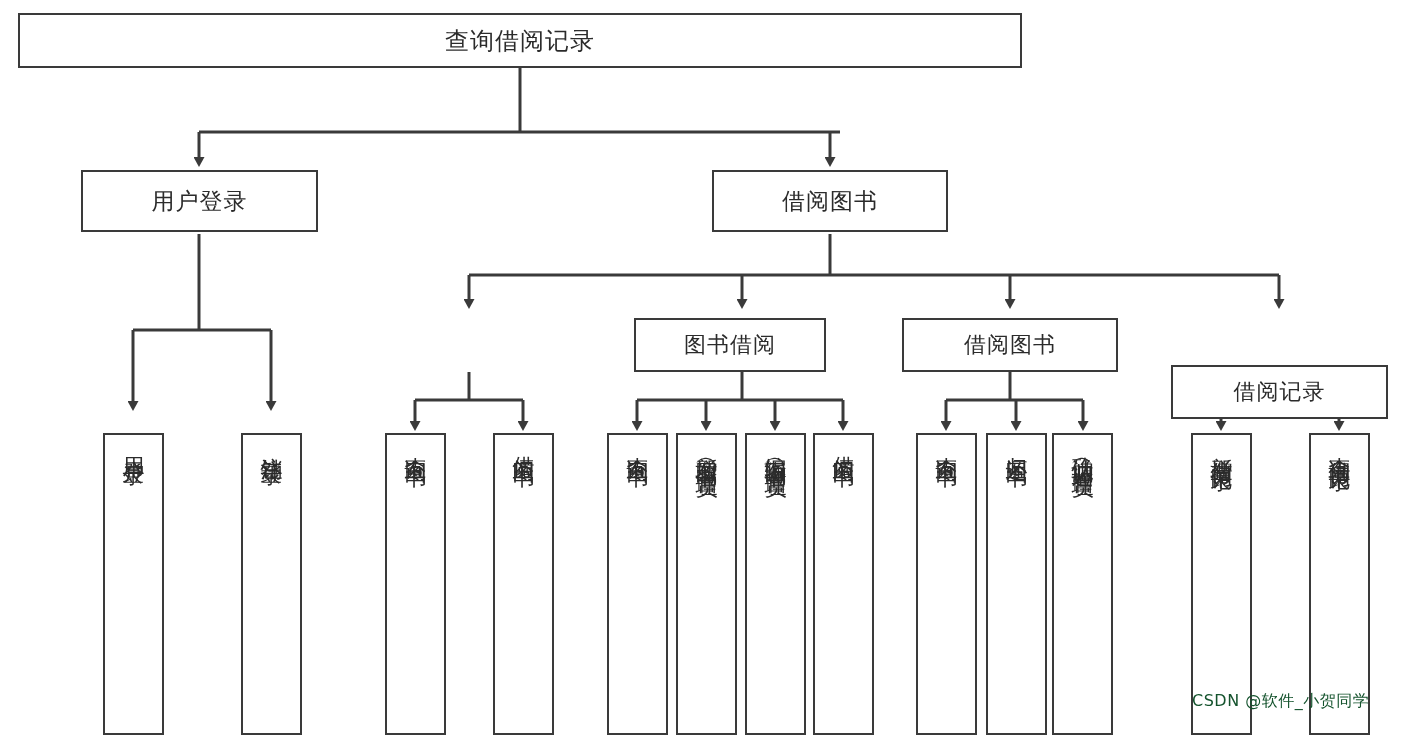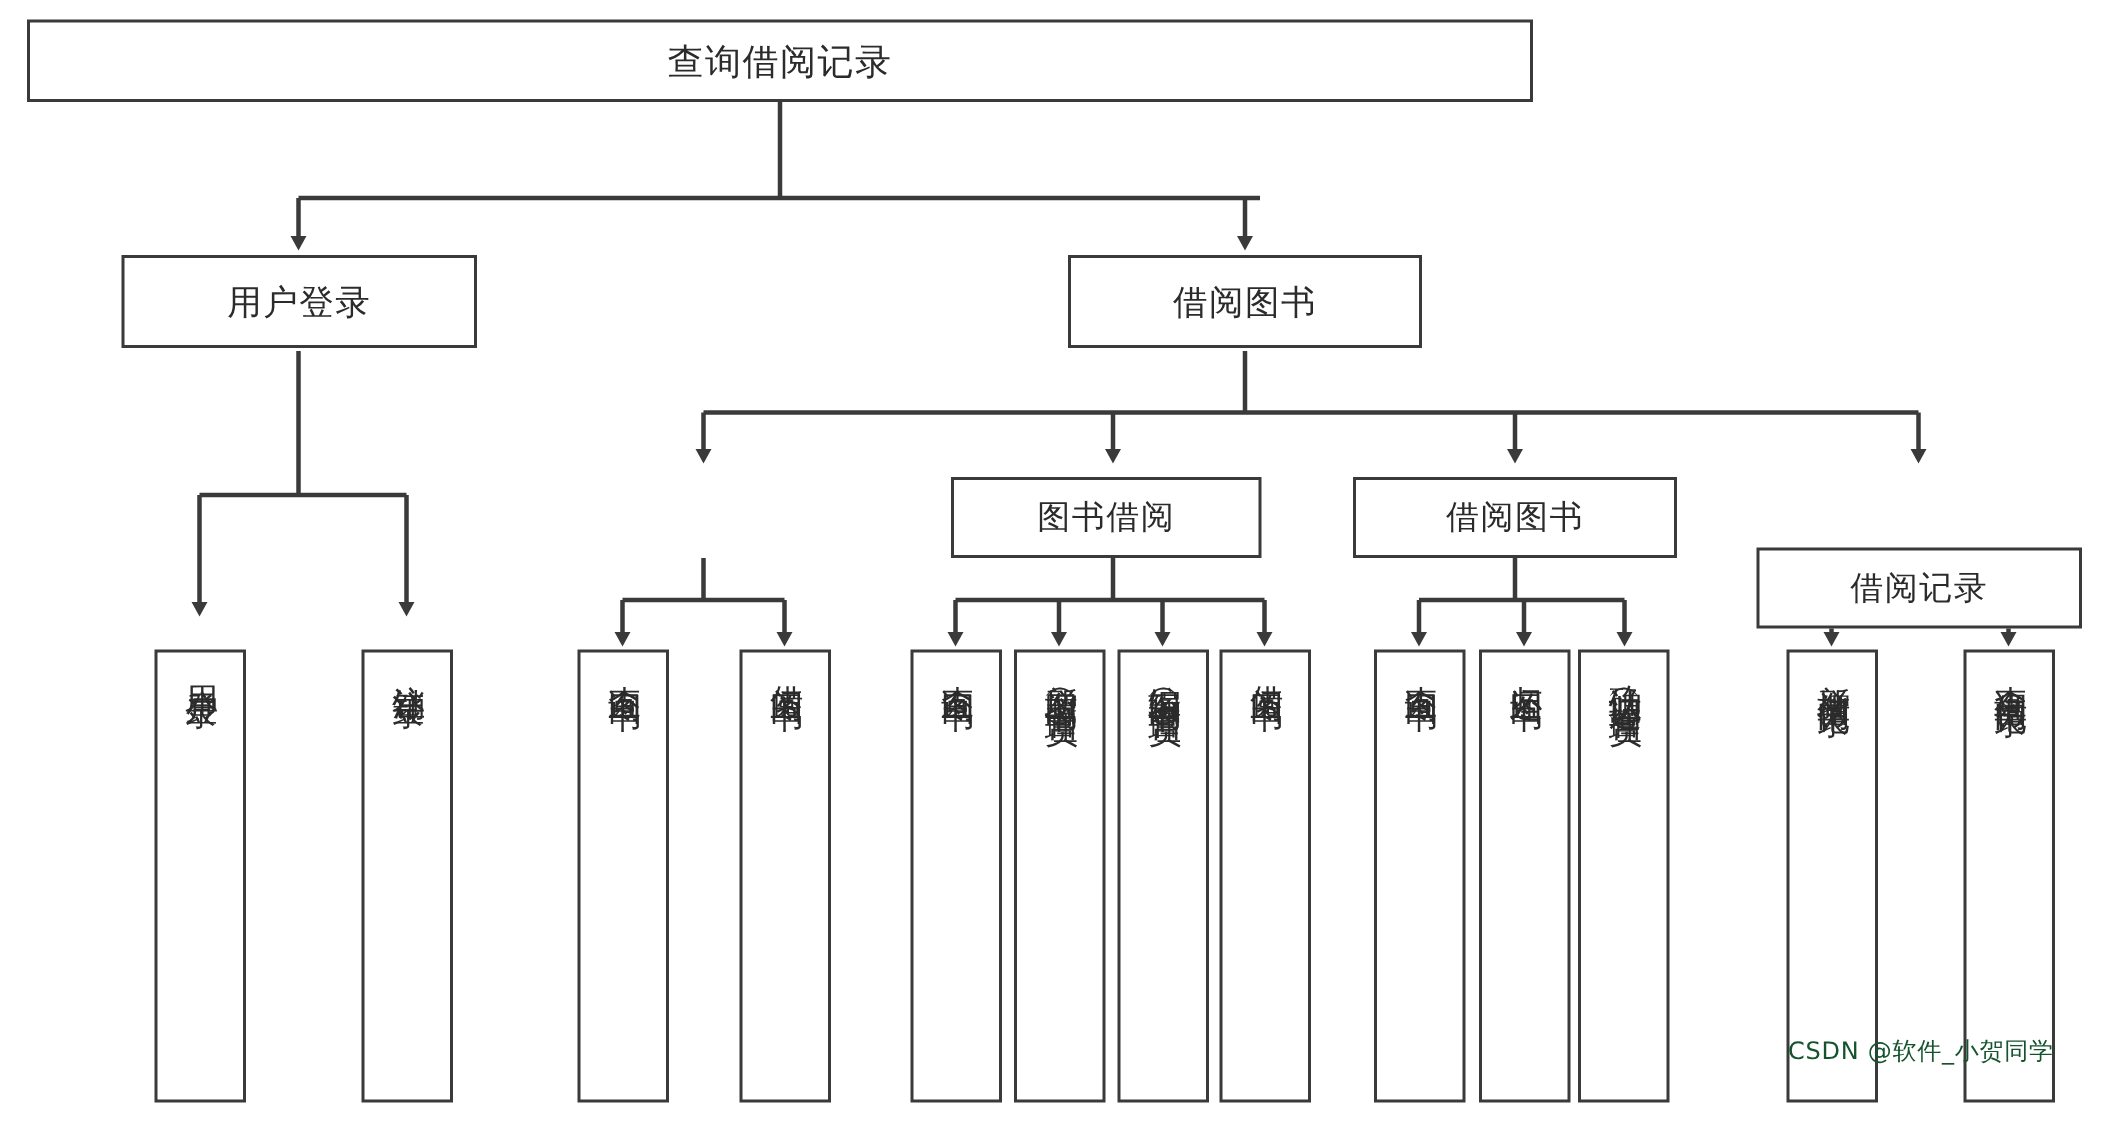--- a/index.html
+++ b/index.html
@@ -136,21 +136,21 @@
 
   <div class="node level2" style="left:81px; top:170px; width:237px; height:62px;">
     <span class="htext">用户登录</span>
   </div>
 
   <div class="node level2" style="left:712px; top:170px; width:236px; height:62px;">
     <span class="htext">借阅图书</span>
   </div>
 
 
-  <div class="node level3" style="left:634px; top:318px; width:207px; height:54px;font-family:Liberation Mono, monospace;">
+  <div class="node level3" style="left:634px; top:318px; width:192px; height:54px;font-family:Liberation Mono, monospace;">
     <span class="htext">图书借阅</span>
   </div>
 
   <div class="node level3" style="left:902px; top:318px; width:216px; height:54px;">
     <span class="htext">借阅图书</span>
   </div>
 
   <div class="node level3" style="left:1171px; top:318px; width:217px; height:54px;margin-top:47px;">
     <span class="htext">借阅记录</span>
   </div>

